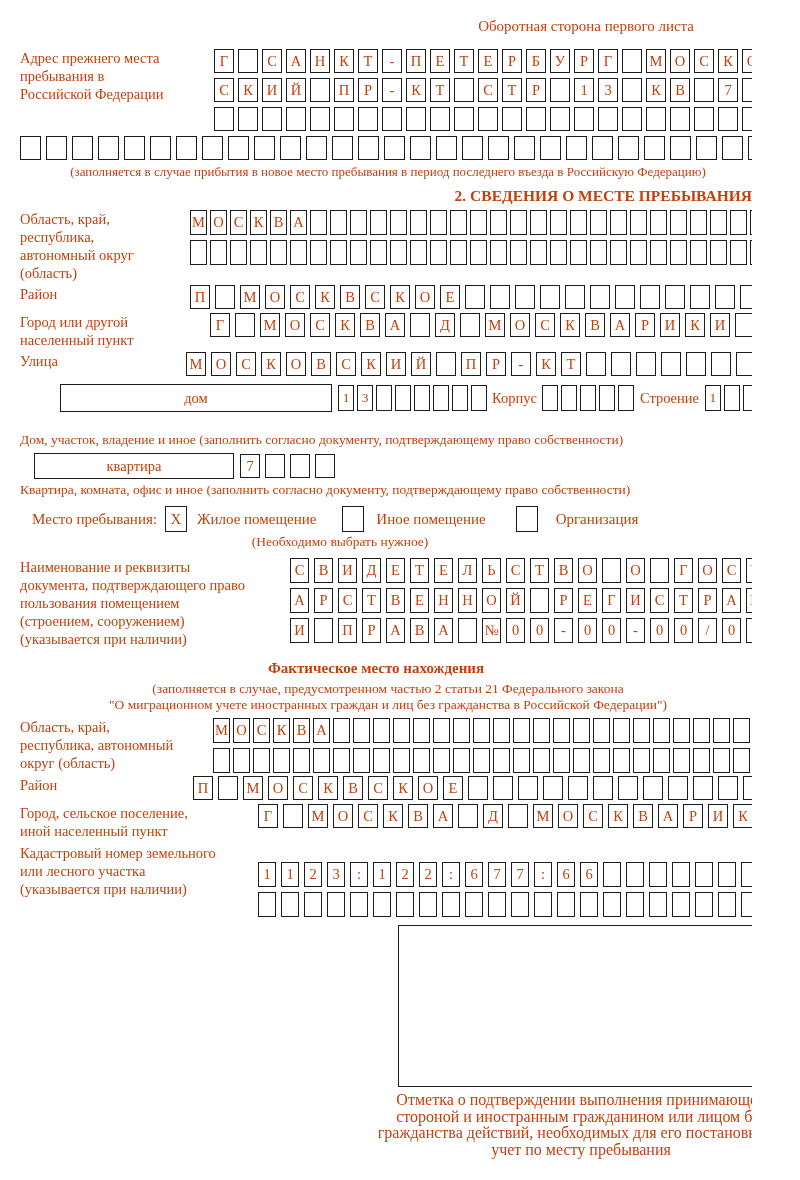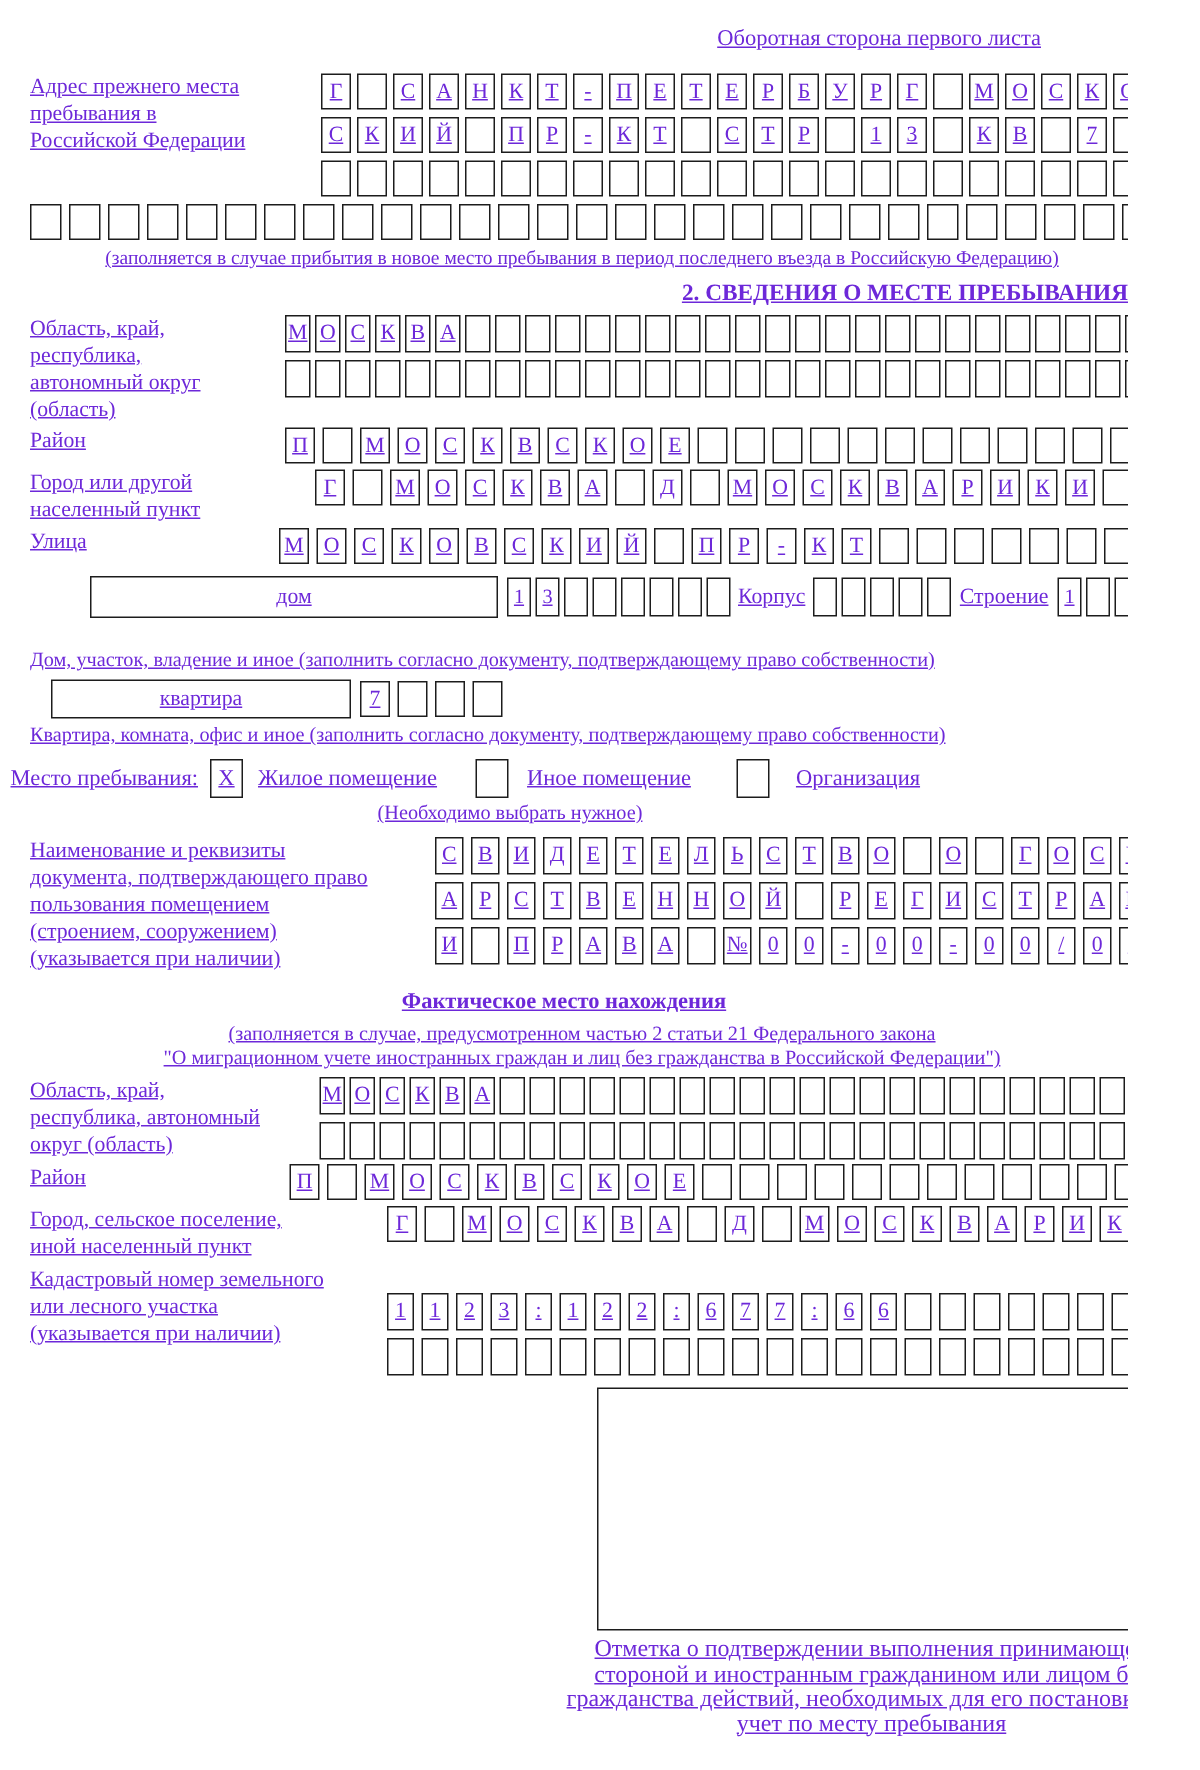--- a/index.html
+++ b/index.html
@@ -1,17 +1,17 @@
 <!DOCTYPE html>
 <html><head>
 <meta charset="utf-8">
 <style>
   html,body{margin:0;padding:0;background:#fff;}
-  .page{width:752px;height:1180px;background:#ffffff;color:#6d28d9;
-        font-family:"Liberation Serif", serif;position:relative;overflow:hidden;box-sizing:border-box;text-decoration:underline;}
+  .page{width:752px;height:1180px;background:#ffffff;color:#c2410c;
+        font-family:"Liberation Serif", serif;position:relative;overflow:hidden;box-sizing:border-box;}
   .hdr{padding:18px 58px 0 0;text-align:right;font-size:15px;}
   .field{display:flex;align-items:flex-start;padding:0 18px 0 20px;gap:38px;}
   .flabel{flex:none;font-size:14.5px;line-height:18px;}
   .cells-col{display:flex;flex-direction:column;row-gap:5px;}
   .cells-row{display:flex;flex-wrap:nowrap;}
   .cell{box-sizing:border-box;flex:none;width:20px;height:24px;border:1.6px solid #1c1c1c;
         margin-right:4px;display:inline-flex;align-items:center;justify-content:center;
         font-size:14.5px;background:#fff;}
   .tight .cell{width:17px;height:25px;margin-right:3px;}
   .wide29 .cell{width:21px;height:24px;margin-right:5px;}
@@ -20,21 +20,21 @@
   .house-cells .cell{width:16px;height:26px;margin-right:3px;font-size:13.5px;}
   .cad .cell{width:18px;height:25px;margin-right:5px;}
   .note{font-size:13.5px;line-height:16px;padding:0 20px;}
   .note.center{text-align:center;padding-left:44px;}
   .sect-title{font-weight:bold;font-size:15.5px;text-align:center;}
   .labelbox{box-sizing:border-box;border:1.6px solid #1c1c1c;height:28px;display:flex;
             align-items:center;justify-content:center;font-size:14.5px;flex:none;background:#fff;}
   .inline-lbl{font-size:14.5px;line-height:28px;flex:none;}
   .chk{box-sizing:border-box;width:22px;height:26px;border:1.6px solid #1c1c1c;display:inline-flex;
        align-items:center;justify-content:center;font-size:15px;flex:none;background:#fff;}
-  .stay-row{display:flex;align-items:center;padding:0 7px;font-size:15px;}
+  .stay-row{display:flex;align-items:center;padding:0 32px;font-size:15px;}
   .stamp-box{box-sizing:border-box;border:1.8px solid #1c1c1c;width:362px;height:162px;
              margin-left:398px;background:#fff;}
   .stamp-note{width:418px;margin-left:372px;text-align:center;font-size:16px;line-height:16.5px;}
 </style>
 </head>
 <body>
 
 <div class="page">
 
   <div class="hdr">Оборотная сторона первого листа</div>

